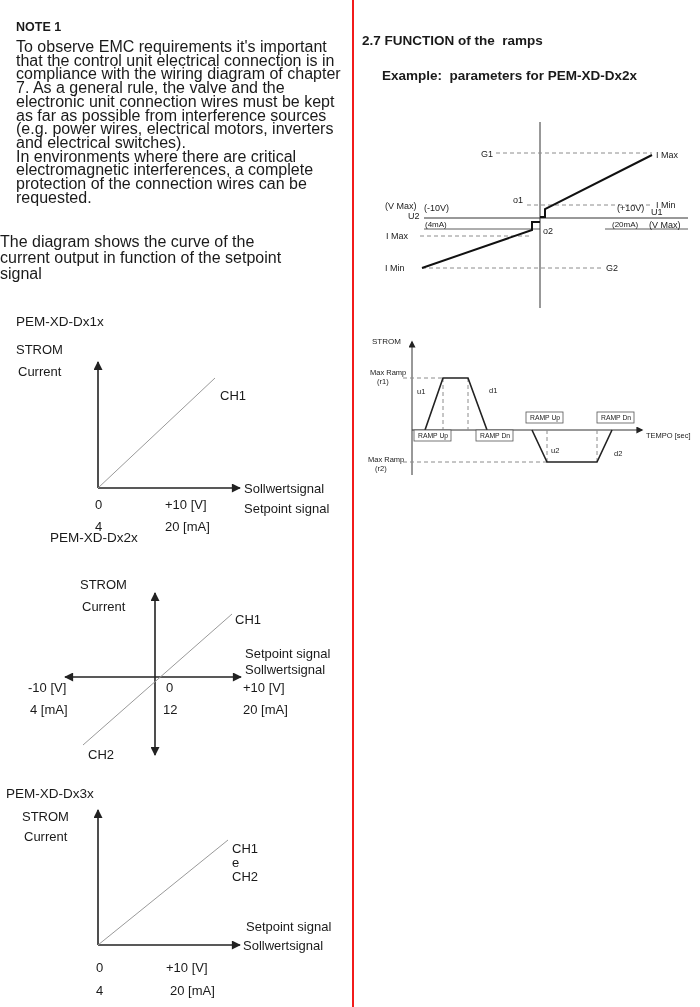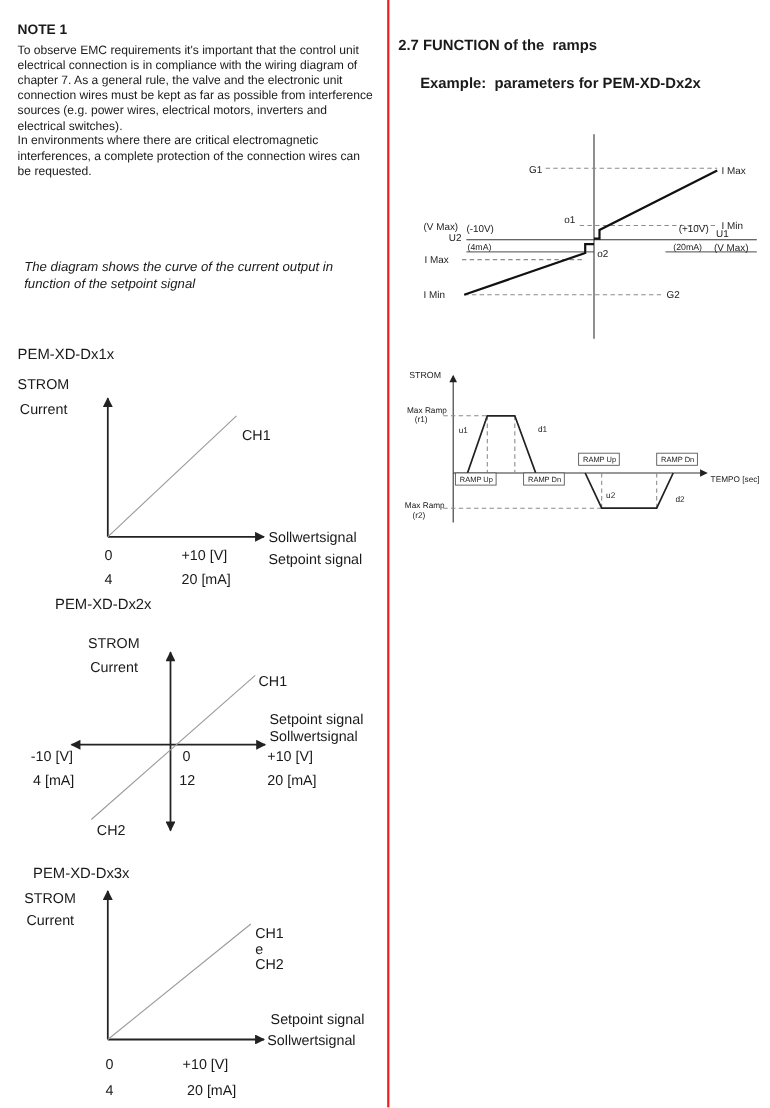--- a/index.html
+++ b/index.html
@@ -3,23 +3,23 @@
 <meta charset="utf-8">
 <style>
   * { margin:0; padding:0; box-sizing:border-box; }
   html,body { background:#ffffff; }
   body { font-family:"Liberation Sans", sans-serif; color:#1a1a1a; }
   .page { position:relative; width:700px; height:1007px; background:#fff; overflow:hidden; }
   .abs { position:absolute; }
   .divider { position:absolute; left:352px; top:0; width:2px; height:1007px; background:#f21b1b; }
 
   .note-title { left:16px; top:4px; font-size:12.5px; font-weight:bold;margin-top:16px; }
-  .note-para  { left:16px; top:40px; width:326px; font-size:11px; line-height:13.7px; }
+  .note-para  { left:16px; top:40px; width:326px; font-size:16px; line-height:13.7px; }
   .note-para .bold-block { display:block; font-weight:normal; }
-  .intro      { left:22px; top:234px; width:288px; font-size:12px; line-height:16px;font-style:italic; }
+  .intro      { left:0; top:234px; width:288px; font-size:16px; line-height:16px; }
 
   .diag-title { font-size:13.5px; font-weight:normal; white-space:pre-wrap; }
   .sec-title  { left:362px; top:33px; font-size:13.5px; font-weight:bold; white-space:pre-wrap; }
   .ex-title   { left:382px; top:68px; font-size:13.5px; font-weight:bold; white-space:pre-wrap; }
 
   svg { display:block; }
   svg text { font-family:"Liberation Sans", sans-serif; fill:#1a1a1a; }
   .t13 { font-size:13px; }
   .t9  { font-size:9px; }
   .t8  { font-size:8px; }
@@ -64,21 +64,21 @@
     <text class="t13" x="4" y="38">Current</text>
     <text class="t13" x="206" y="62">CH1</text>
     <text class="t13" x="230" y="155">Sollwertsignal</text>
     <text class="t13" x="230" y="175">Setpoint signal</text>
     <text class="t13" x="81" y="171">0</text>
     <text class="t13" x="151" y="171">+10 [V]</text>
     <text class="t13" x="81" y="193">4</text>
     <text class="t13" x="151" y="193">20 [mA]</text>
   </svg>
 
-  <div class="abs diag-title" style="left:14px; top:542px;padding-left:36px;">PEM-XD-Dx2x</div>
+  <div class="abs diag-title" style="left:14px; top:530px;padding-left:36px;">PEM-XD-Dx2x</div>
   <svg class="abs" style="left:14px; top:572px;" width="340" height="200" viewBox="0 0 340 200">
     <defs>
       <marker id="ar2" viewBox="0 0 10 10" refX="9" refY="5" markerWidth="10" markerHeight="9" markerUnits="userSpaceOnUse" orient="auto">
         <path d="M0,0 L10,5 L0,10 z" fill="#222"></path>
       </marker>
     </defs>
     <g>
       <line class="axis" x1="141" y1="105" x2="141" y2="21" marker-end="url(#ar2)"></line>
       <line class="axis" x1="141" y1="105" x2="141" y2="183" marker-end="url(#ar2)"></line>
       <line class="axis" x1="141" y1="105" x2="51" y2="105" marker-end="url(#ar2)"></line>
@@ -92,21 +92,21 @@
     <text class="t13" x="231" y="102">Sollwertsignal</text>
     <text class="t13" x="14" y="120">-10 [V]</text>
     <text class="t13" x="16" y="142">4 [mA]</text>
     <text class="t13" x="152" y="120">0</text>
     <text class="t13" x="149" y="142">12</text>
     <text class="t13" x="229" y="120">+10 [V]</text>
     <text class="t13" x="229" y="142">20 [mA]</text>
     <text class="t13" x="74" y="187">CH2</text>
   </svg>
 
-  <div class="abs diag-title" style="left:30px; top:786px;">PEM-XD-Dx3x</div>
+  <div class="abs diag-title" style="left:6px; top:786px;">PEM-XD-Dx3x</div>
   <svg class="abs" style="left:14px; top:800px;" width="340" height="207" viewBox="0 0 340 207">
     <defs>
       <marker id="ar3" viewBox="0 0 10 10" refX="9" refY="5" markerWidth="10" markerHeight="9" markerUnits="userSpaceOnUse" orient="auto">
         <path d="M0,0 L10,5 L0,10 z" fill="#222"></path>
       </marker>
     </defs>
     <g>
       <line class="axis" x1="84" y1="145" x2="84" y2="10" marker-end="url(#ar3)"></line>
       <line class="axis" x1="84" y1="145" x2="226" y2="145" marker-end="url(#ar3)"></line>
     </g>

